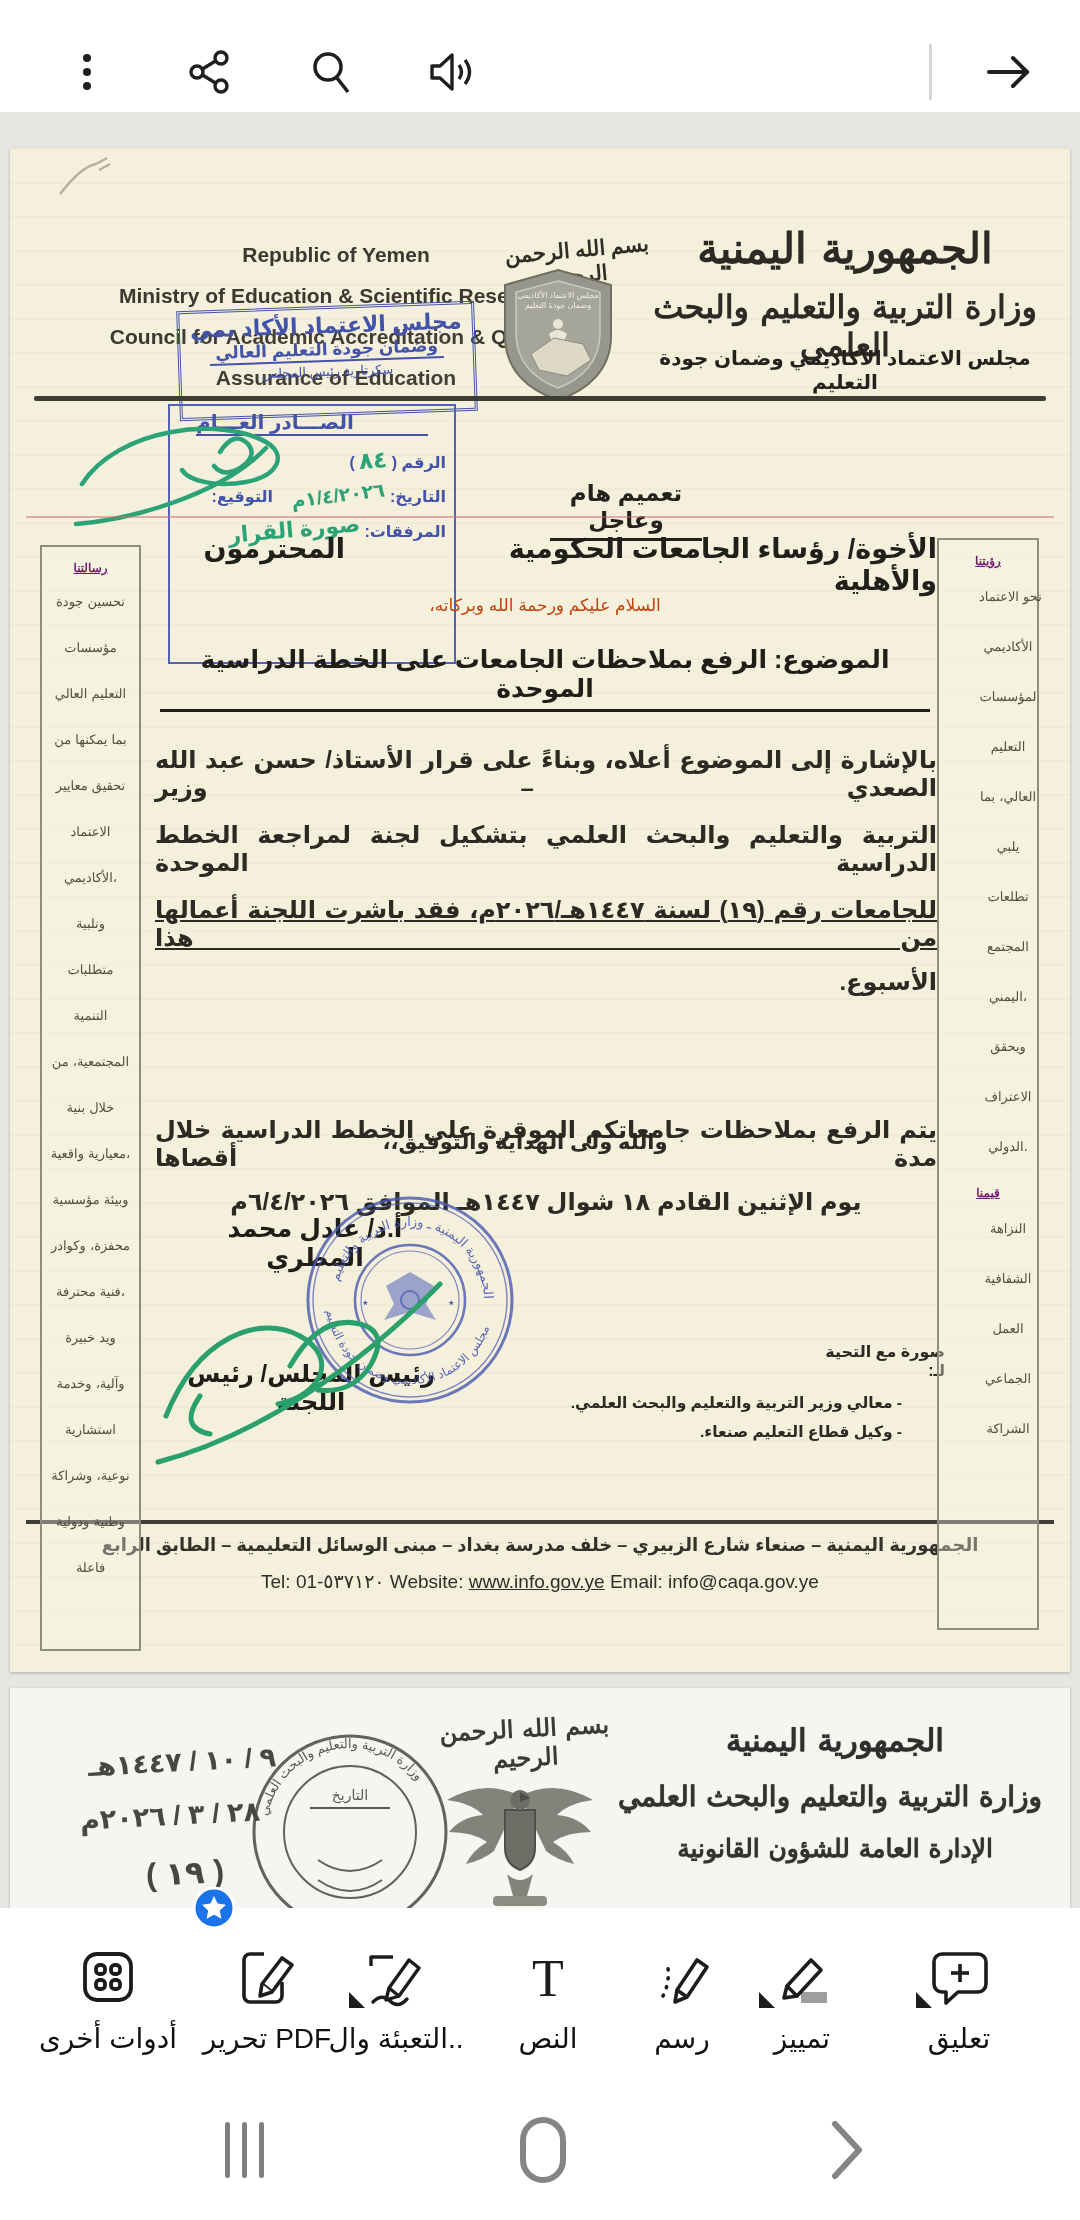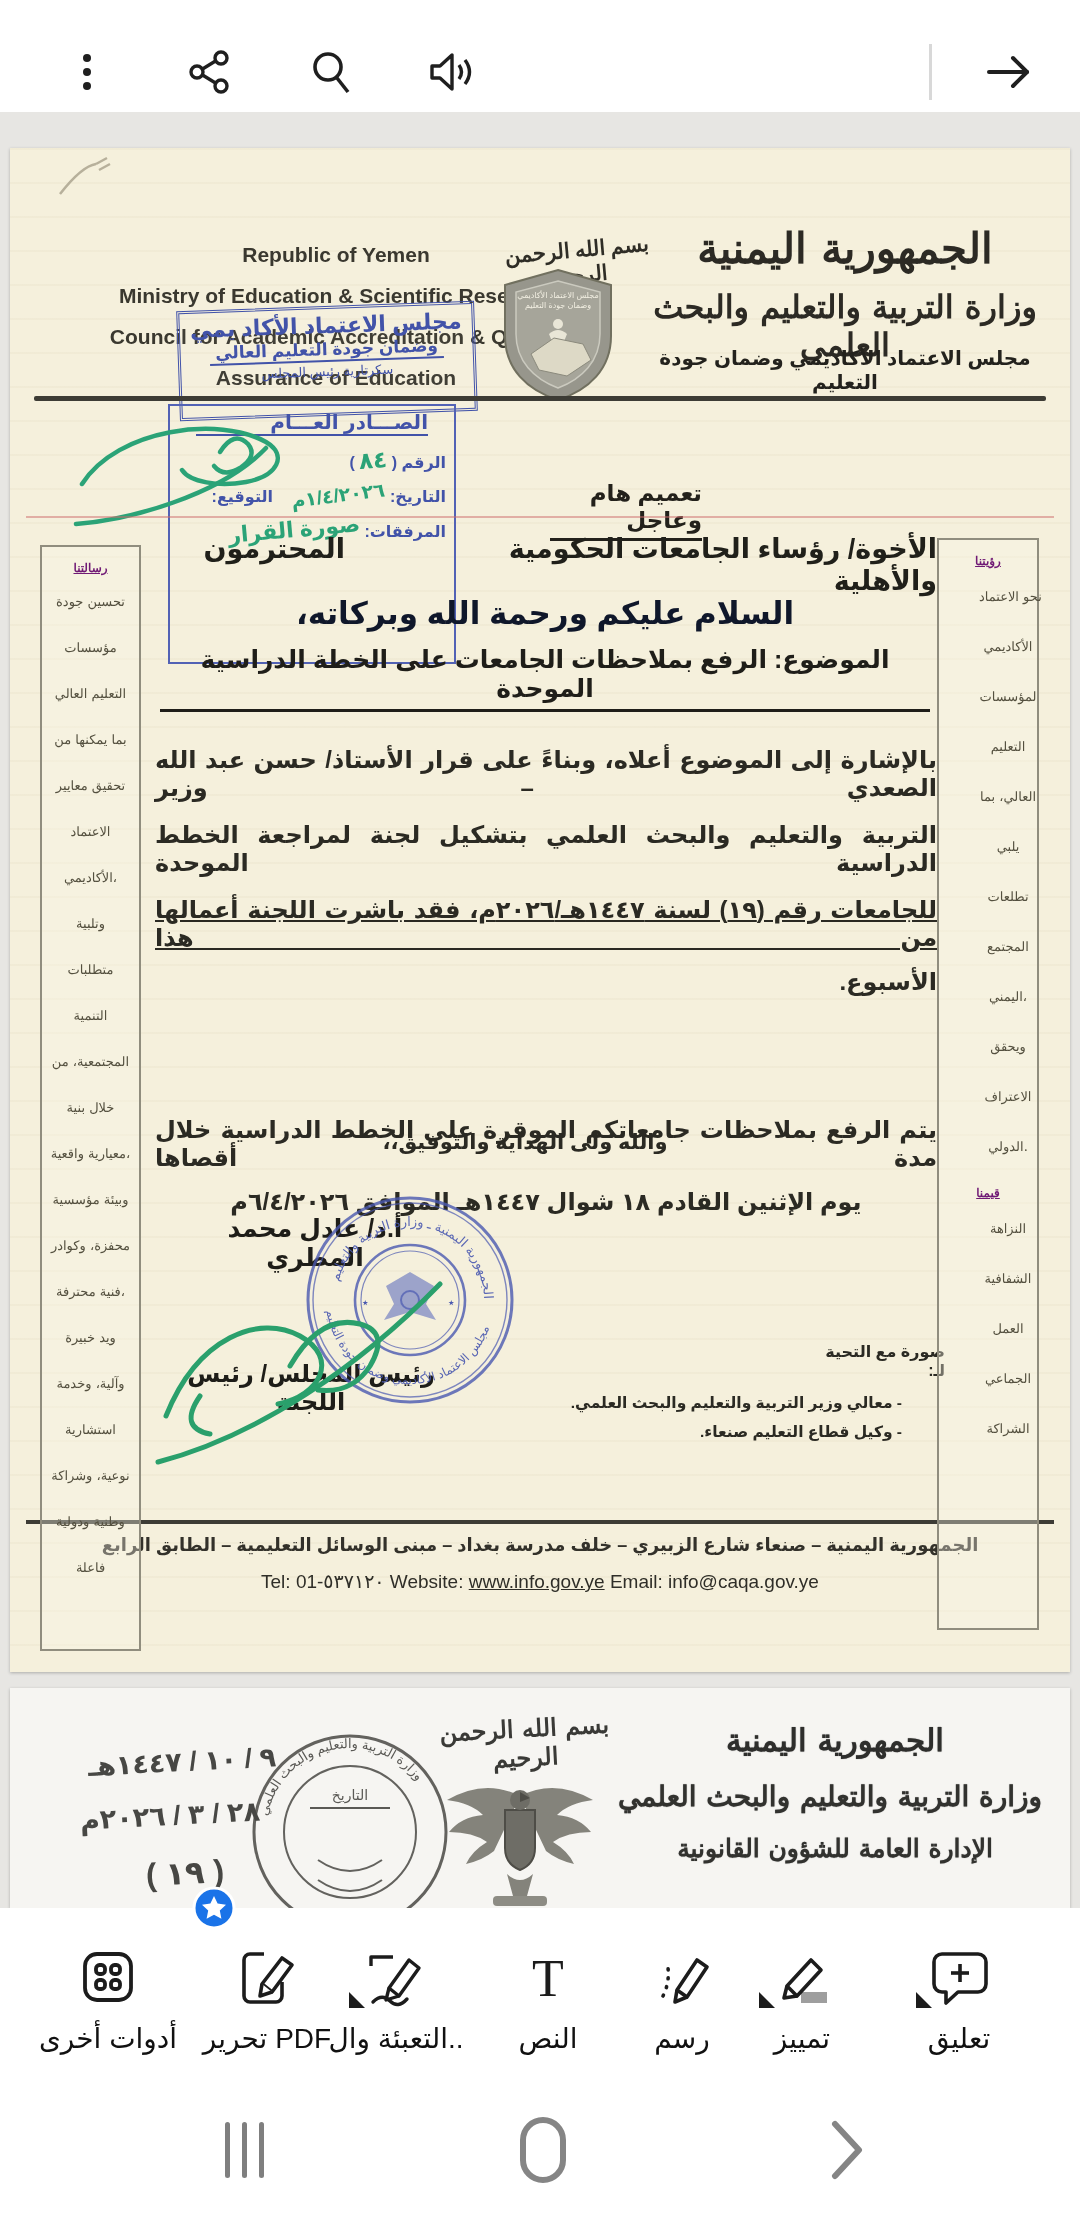--- a/index.html
+++ b/index.html
@@ -27,32 +27,32 @@
   .min1{position:absolute;left:635px;top:140px;width:400px;text-align:center;font-size:32px;font-weight:bold;
        font-family:"DejaVu Serif","Liberation Serif",serif;color:#2c2a24;}
   .cou1{position:absolute;left:635px;top:198px;width:400px;text-align:center;font-size:20px;font-weight:bold;color:#23221d;}
   .stamp-box1{position:absolute;left:168px;top:158px;width:292px;height:100px;border:3px double #4253a9;
        transform:rotate(-2deg);text-align:center;color:#4253a9;padding-top:4px;background:rgba(255,255,255,.03);}
   .stamp-box1 .s1{font-size:22px;font-weight:bold;}
   .stamp-box1 .s2{font-size:17px;font-weight:bold;border-bottom:2px solid #4253a9;display:inline-block;padding:0 6px;}
   .stamp-box1 .s3{font-size:13px;margin-top:2px;}
   .hdiv1{position:absolute;left:24px;top:248px;width:1012px;height:5px;background:#3d3c35;border-radius:2px;}
   .outbox{position:absolute;left:158px;top:256px;width:268px;height:252px;border:2px solid #5262b5;color:#4253a9;direction:rtl;padding:2px 8px;}
-  .outbox .ot{text-align:right;font-size:20px;font-weight:bold;border-bottom:2px solid #4253a9;margin:2px 18px 8px;}
+  .outbox .ot{text-align:left;font-size:20px;font-weight:bold;border-bottom:2px solid #4253a9;margin:2px 18px 8px;}
   .outbox .orow{font-size:16px;font-weight:bold;line-height:33px;}
   .hand-g{color:#2ba377;font-weight:bold;display:inline-block;}
   .num-val{font-size:23px;transform:rotate(-4deg);}
   .date-val{font-size:19px;transform:rotate(-7deg);}
   .att-val{font-size:22px;transform:rotate(-5deg);}
-  .tag{position:absolute;left:540px;top:332px;width:152px;text-align:right;font-size:23px;font-weight:bold;
+  .tag{position:absolute;left:540px;top:332px;width:152px;text-align:center;font-size:23px;font-weight:bold;
       color:#23211b;border-bottom:3px solid #23211b;padding-bottom:4px;}
   .pinkline{position:absolute;left:16px;top:368px;width:1028px;height:2px;background:rgba(206,108,108,.5);}
   .addr{position:absolute;left:495px;top:385px;width:432px;text-align:right;font-size:27px;font-weight:bold;color:#20201a;}
   .honor{position:absolute;left:195px;top:385px;width:140px;text-align:center;font-size:27px;font-weight:bold;color:#20201a;}
-  .salut{position:absolute;left:280px;top:447px;width:510px;text-align:center;font-size:31px;font-weight:bold;color:#0f172a;}
+  .salut{position:absolute;left:280px;top:447px;width:510px;text-align:center;font-size:17px;font-weight:normal;color:#c2410c;}
   .subject{position:absolute;left:150px;top:497px;width:770px;text-align:center;font-size:25px;font-weight:bold;
       color:#1f1e19;border-bottom:3px solid #1f1e19;padding-bottom:6px;}
   .bodyline{position:absolute;left:145px;width:782px;font-size:24px;font-weight:600;color:#2b2a23;text-align:right;}
   .just{text-align:justify;text-align-last:justify;}
   .closing{position:absolute;left:300px;top:982px;width:430px;text-align:center;font-size:21px;font-weight:bold;color:#2b2a23;}
   .signame{position:absolute;left:170px;top:1066px;width:270px;text-align:center;font-size:25px;font-weight:bold;color:#1e1d18;}
   .sigtitle{position:absolute;left:148px;top:1212px;width:306px;text-align:center;font-size:24px;font-weight:bold;color:#1e1d18;}
   .cch{position:absolute;left:805px;top:1194px;width:130px;font-size:16px;color:#2b2a23;text-align:right;font-weight:600;}
   .ccitems{position:absolute;left:540px;top:1240px;width:352px;direction:rtl;text-align:right;}
   .ccitem{font-size:15.5px;line-height:29px;color:#2b2a23;font-weight:600;}

